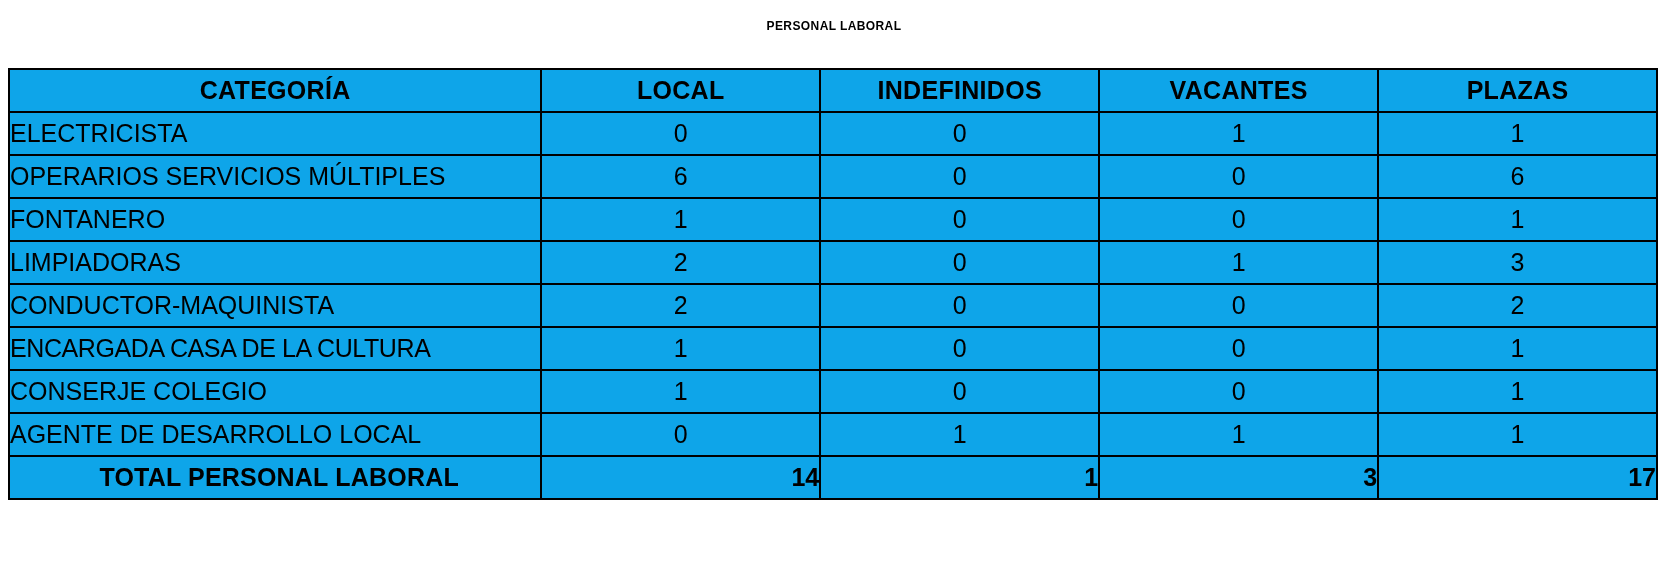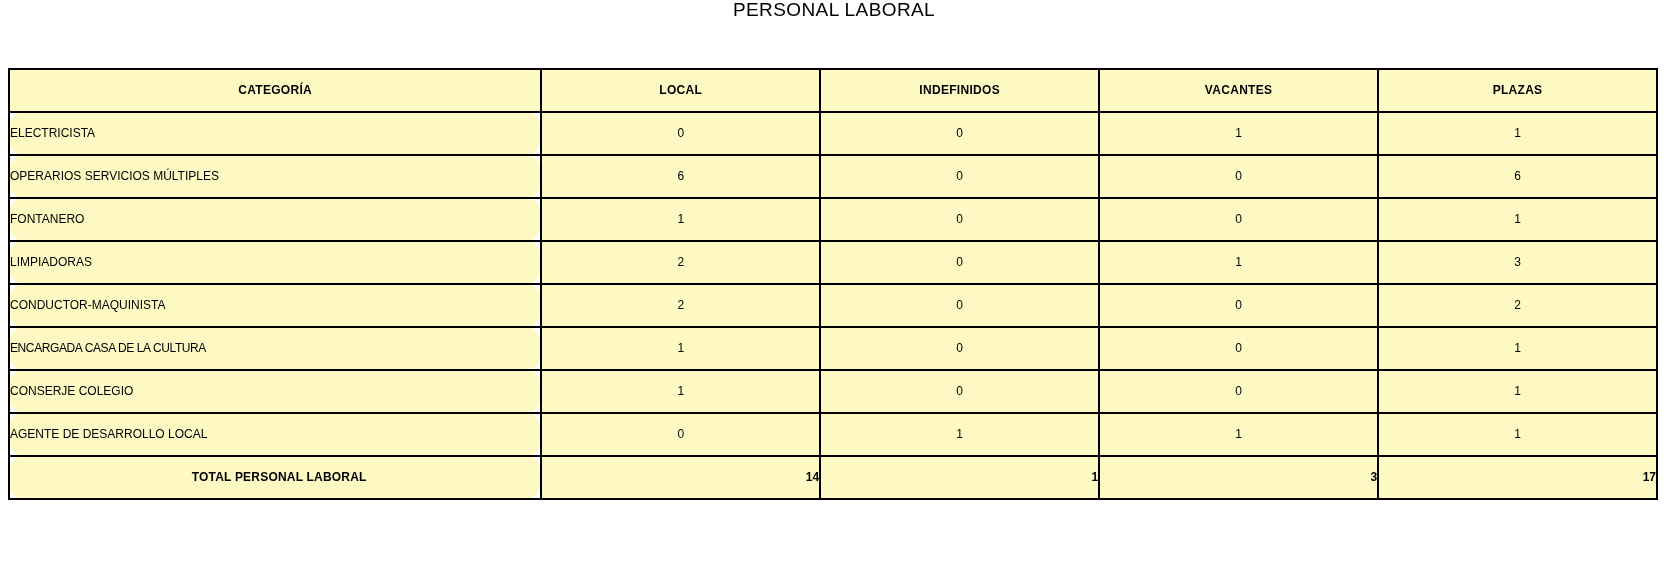--- a/index.html
+++ b/index.html
@@ -15,23 +15,24 @@
     overflow: hidden;
   }
   .page {
     position: relative;
     width: 1668px;
     height: 572px;
     box-sizing: border-box;
   }
   .doc-title {
     text-align: center;
-    font-size: 19px;
-    font-weight: normal;
+    font-size: 12px;
+    font-weight: bold;
     letter-spacing: 0.4px;
+    padding-top: 20px;
     padding-bottom: 0;
     line-height: 1.1;
   }
   .table-wrap {
     position: absolute;
     left: 8px;
     top: 68px;
     width: 1652px;
   }
   table.staff {
@@ -42,38 +43,37 @@
   }
   table.staff col.c-cat   { width: 500px; }
   table.staff col.c-num   { width: 262px; }
   table.staff col.c-num2  { width: 262px; }
   table.staff col.c-num3  { width: 262px; }
   table.staff col.c-num4  { width: 262px; }
 
   table.staff th, table.staff td {
     border: 2.5px solid #000;
     height: 41px;
-    font-size: 12px;
+    font-size: 25px;
     line-height: 1.05;
     padding: 0 0;
     vertical-align: middle;
-    background: #fef9c3;
+    background: #0ea5e9;
   }
   table.staff thead th {
     font-weight: bold;
     text-align: center;
     letter-spacing: 0.3px;
   }
   td.cat {
     text-align: left;
     padding-left: 16px;
     font-weight: normal;
     white-space: nowrap;
     letter-spacing: 0px;
-    border-radius: 15px;
   }
   td.cat.tight {
     letter-spacing: -0.4px;
   }
   td.num {
     text-align: center;
   }
   tr.total td {
     font-weight: bold;
     text-align: right;

